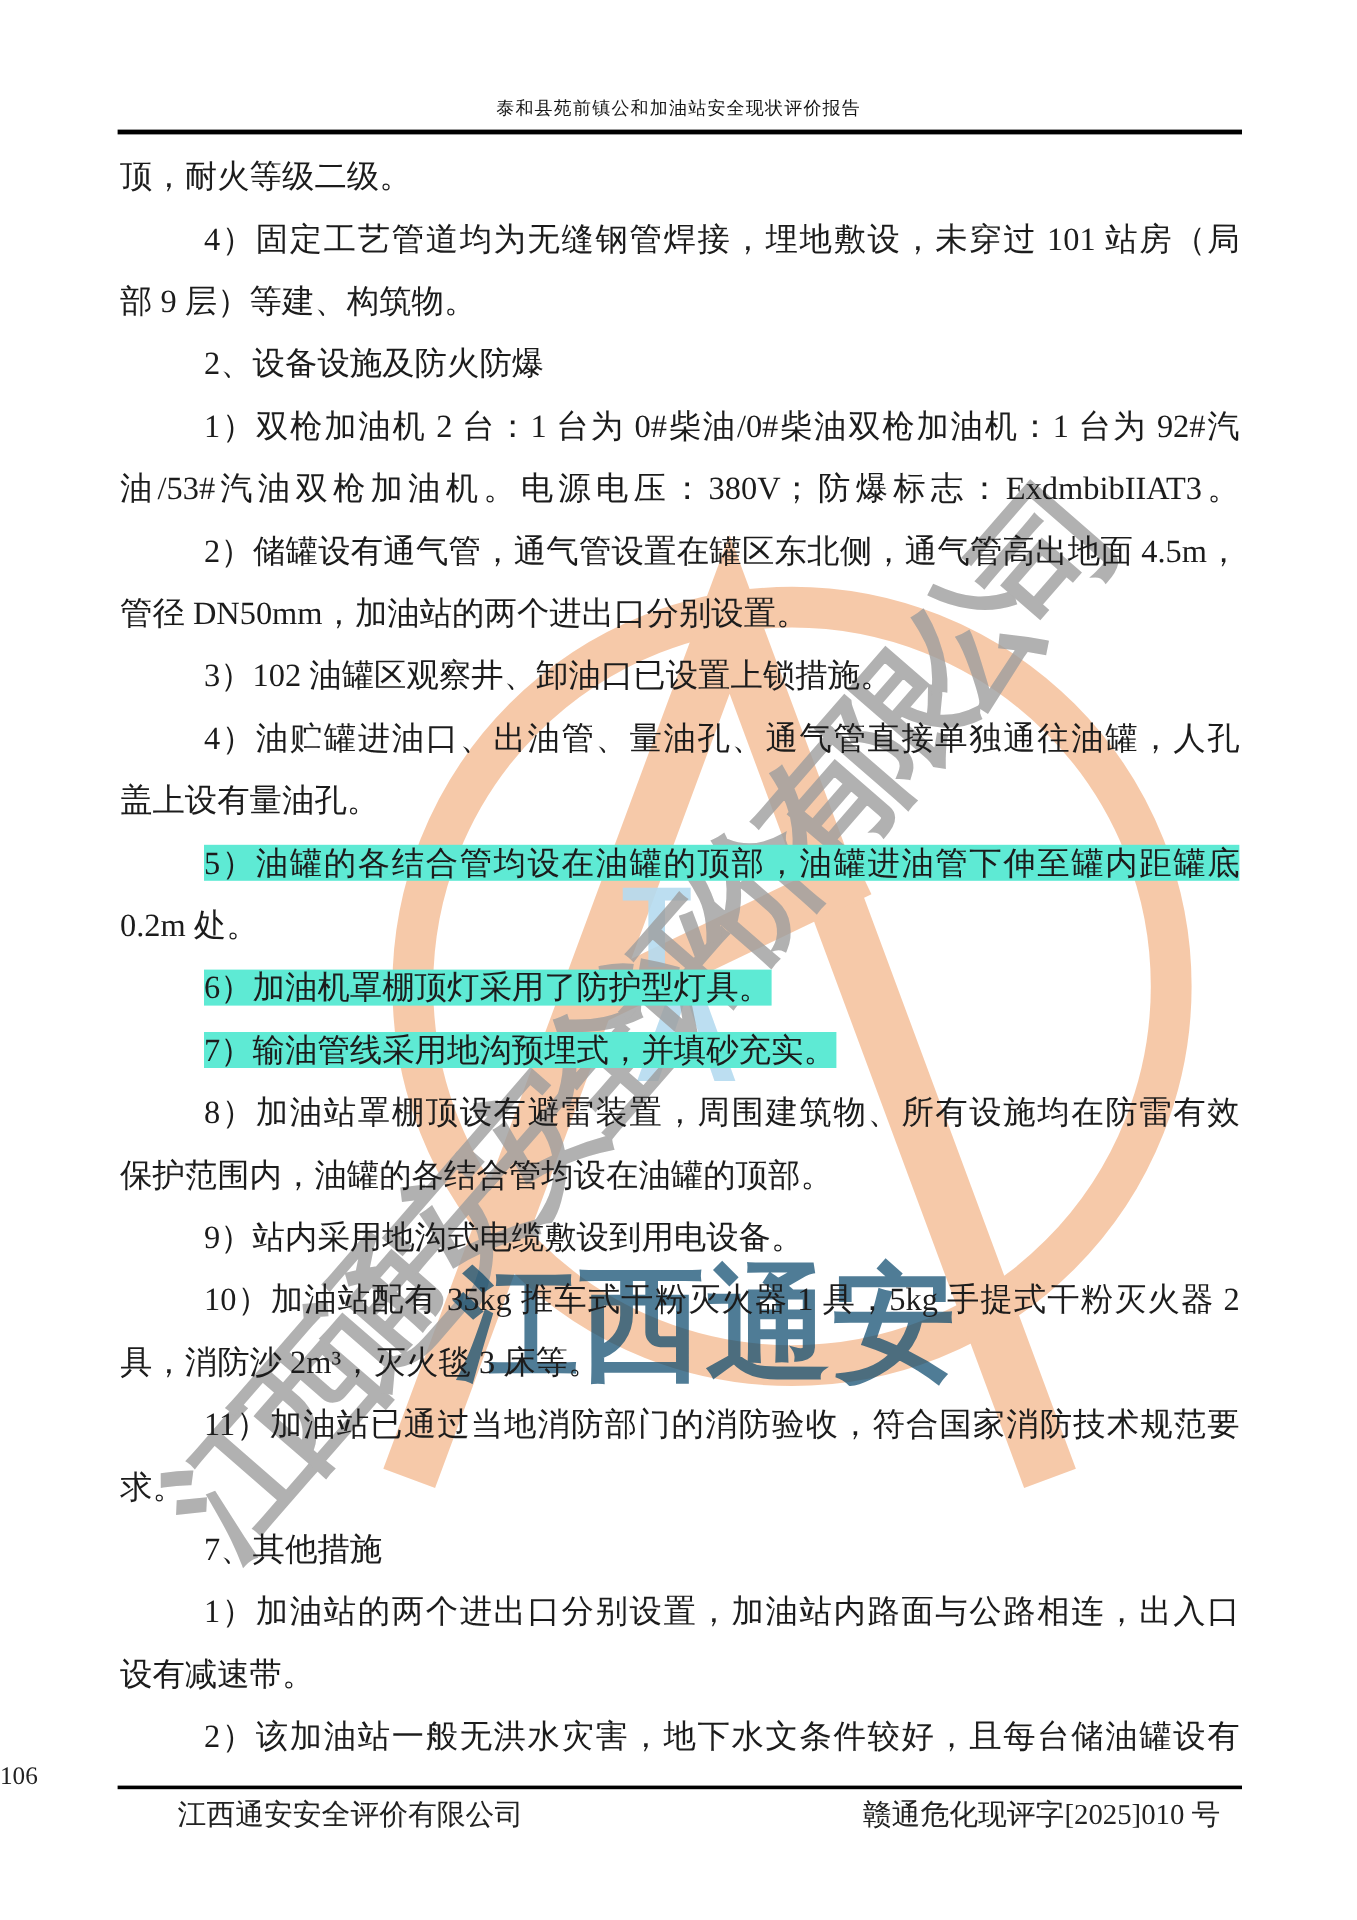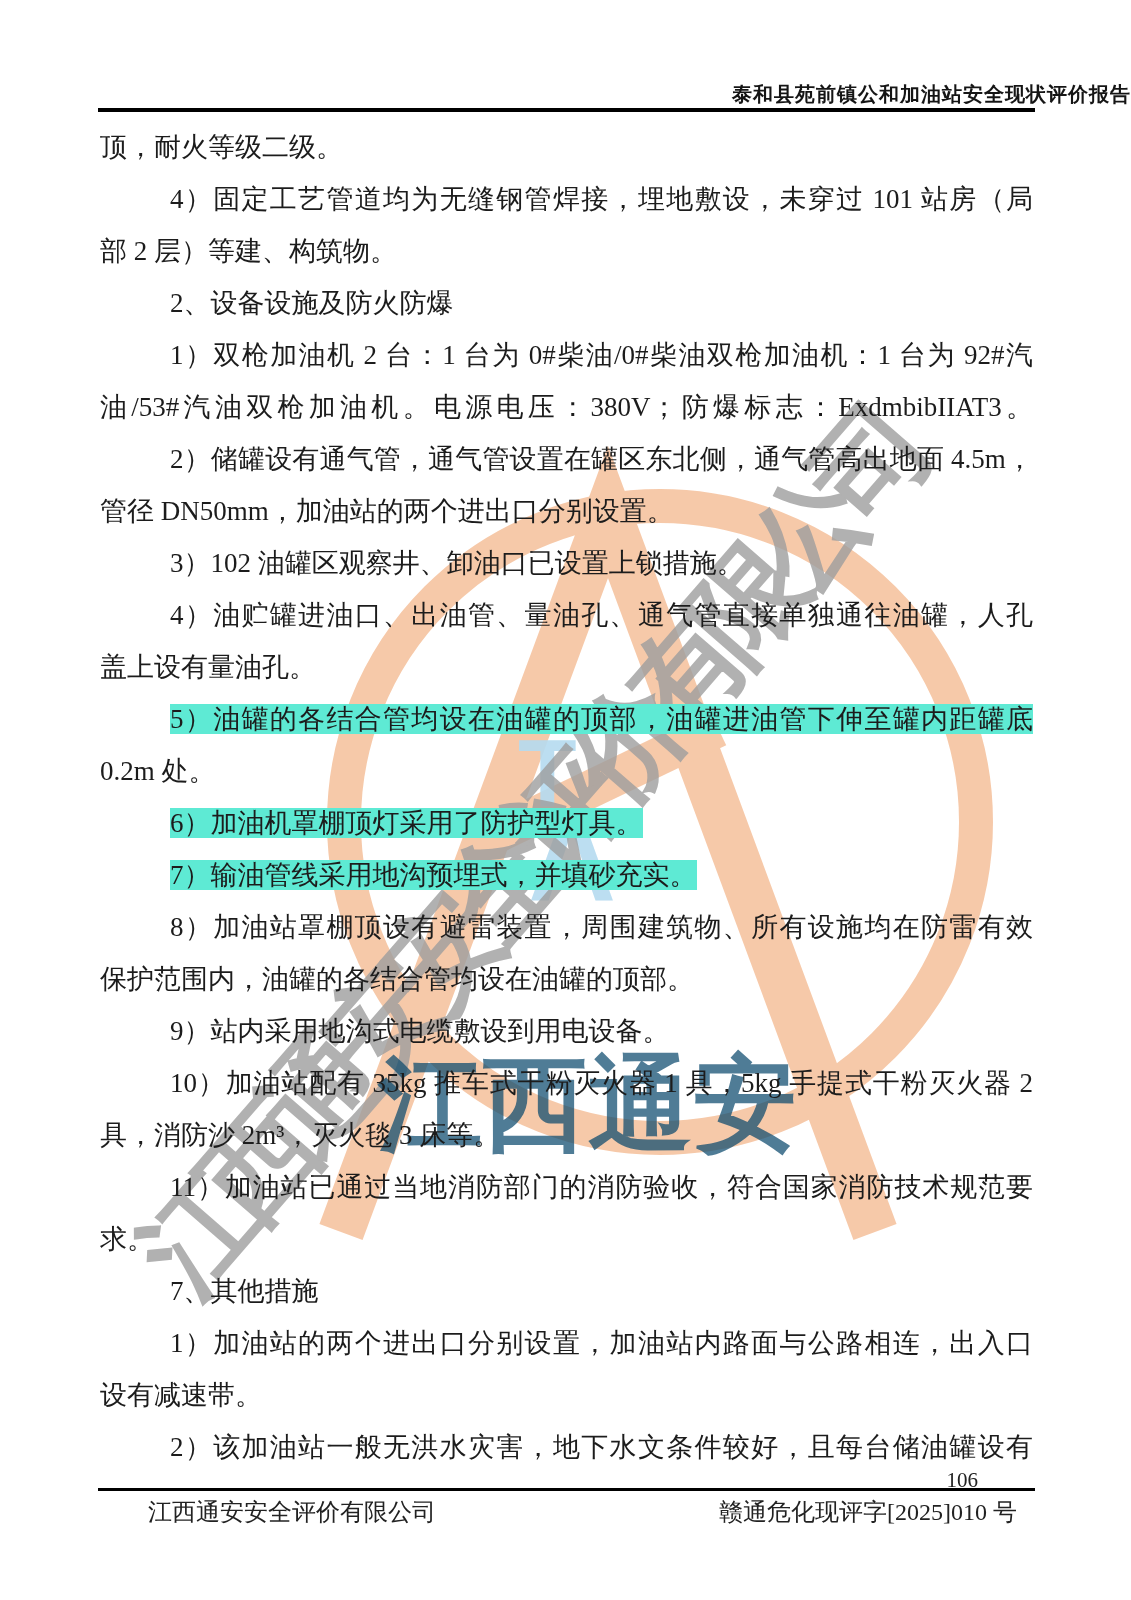--- a/index.html
+++ b/index.html
@@ -8,21 +8,21 @@
     width:1131px;height:1600px;
     margin:0 auto;
     background:#ffffff;
     overflow:hidden;
     font-family:"Liberation Serif","DejaVu Serif",serif;
     color:#1c1c1c;
   }
   
   .doc-title{
     position:absolute;top:81px;left:0;width:100%;
-    text-align:right;font-size:20px;font-weight:700;
+    text-align:center;font-size:15px;font-weight:400;
     letter-spacing:1px;color:#151515;
   }
   .hrule{
     position:absolute;left:98px;width:937px;height:4px;
     background:#000;
   }
   .hrule.top{top:108px;}
   .hrule.bottom{top:1488px;height:3px;}
   
   .wm{position:absolute;pointer-events:none;}
@@ -57,21 +57,21 @@
   .line{
     height:52px;line-height:52px;
     font-size:27px;white-space:nowrap;
   }
   .line.indent{text-indent:70px;}
   .line.fill{white-space:normal;text-align:justify;text-align-last:justify;height:52px;overflow:hidden;}
   .line.bg .lt{background:#5eead4;}
   
   .page-number{
     position:absolute;left:0;top:1468px;width:978px;
-    text-align:right;font-size:21px;color:#222;z-index:10;
+    text-align:left;font-size:21px;color:#222;z-index:10;
   }
   .footer-row{
     position:absolute;left:98px;top:1496px;width:937px;
     display:flex;justify-content:space-between;
     font-size:24px;color:#222;z-index:10;
   }
   .footer-row .left{padding-left:50px;}
   .footer-row .right{padding-right:18px;}
 </style>
 </head>
@@ -96,21 +96,21 @@
   <div class="hrule top"></div>
 
   <div class="body-text">
     <div class="line">
         <span class="lt">顶，耐火等级二级。</span>
       </div>
       <div class="line indent fill">
         <span class="lt">4）固定工艺管道均为无缝钢管焊接，埋地敷设，未穿过 101 站房（局</span>
       </div>
       <div class="line">
-        <span class="lt">部 2 层）等建、构筑物。</span>
+        <span class="lt">部 9 层）等建、构筑物。</span>
       </div>
       <div class="line indent">
         <span class="lt">2、设备设施及防火防爆</span>
       </div>
       <div class="line indent fill">
         <span class="lt">1）双枪加油机 2 台：1 台为 0#柴油/0#柴油双枪加油机：1 台为 92#汽</span>
       </div>
       <div class="line fill">
         <span class="lt">油/53#汽油双枪加油机。电源电压：380V；防爆标志：ExdmbibIIAT3。</span>
       </div>

